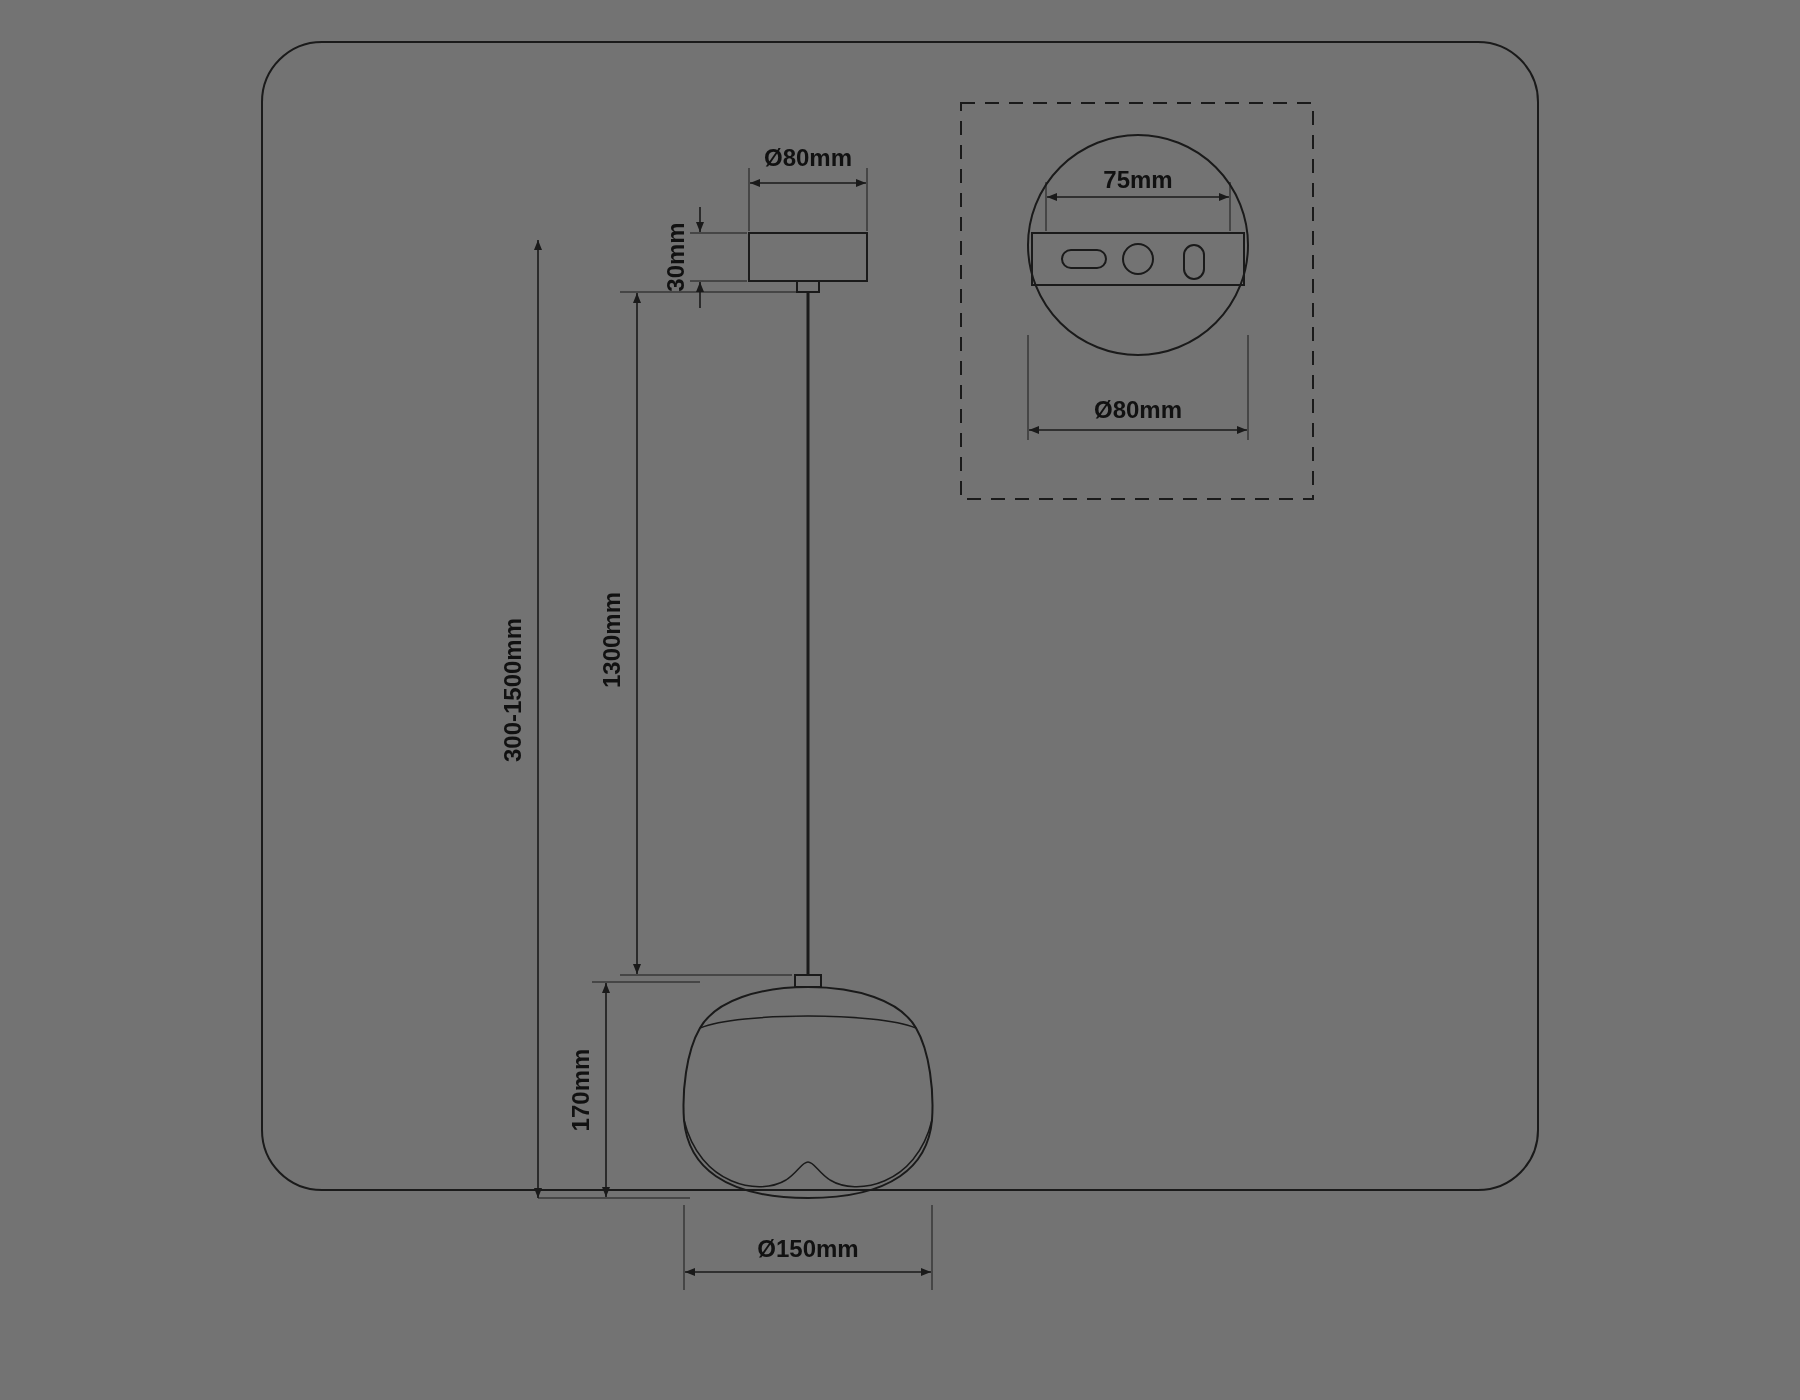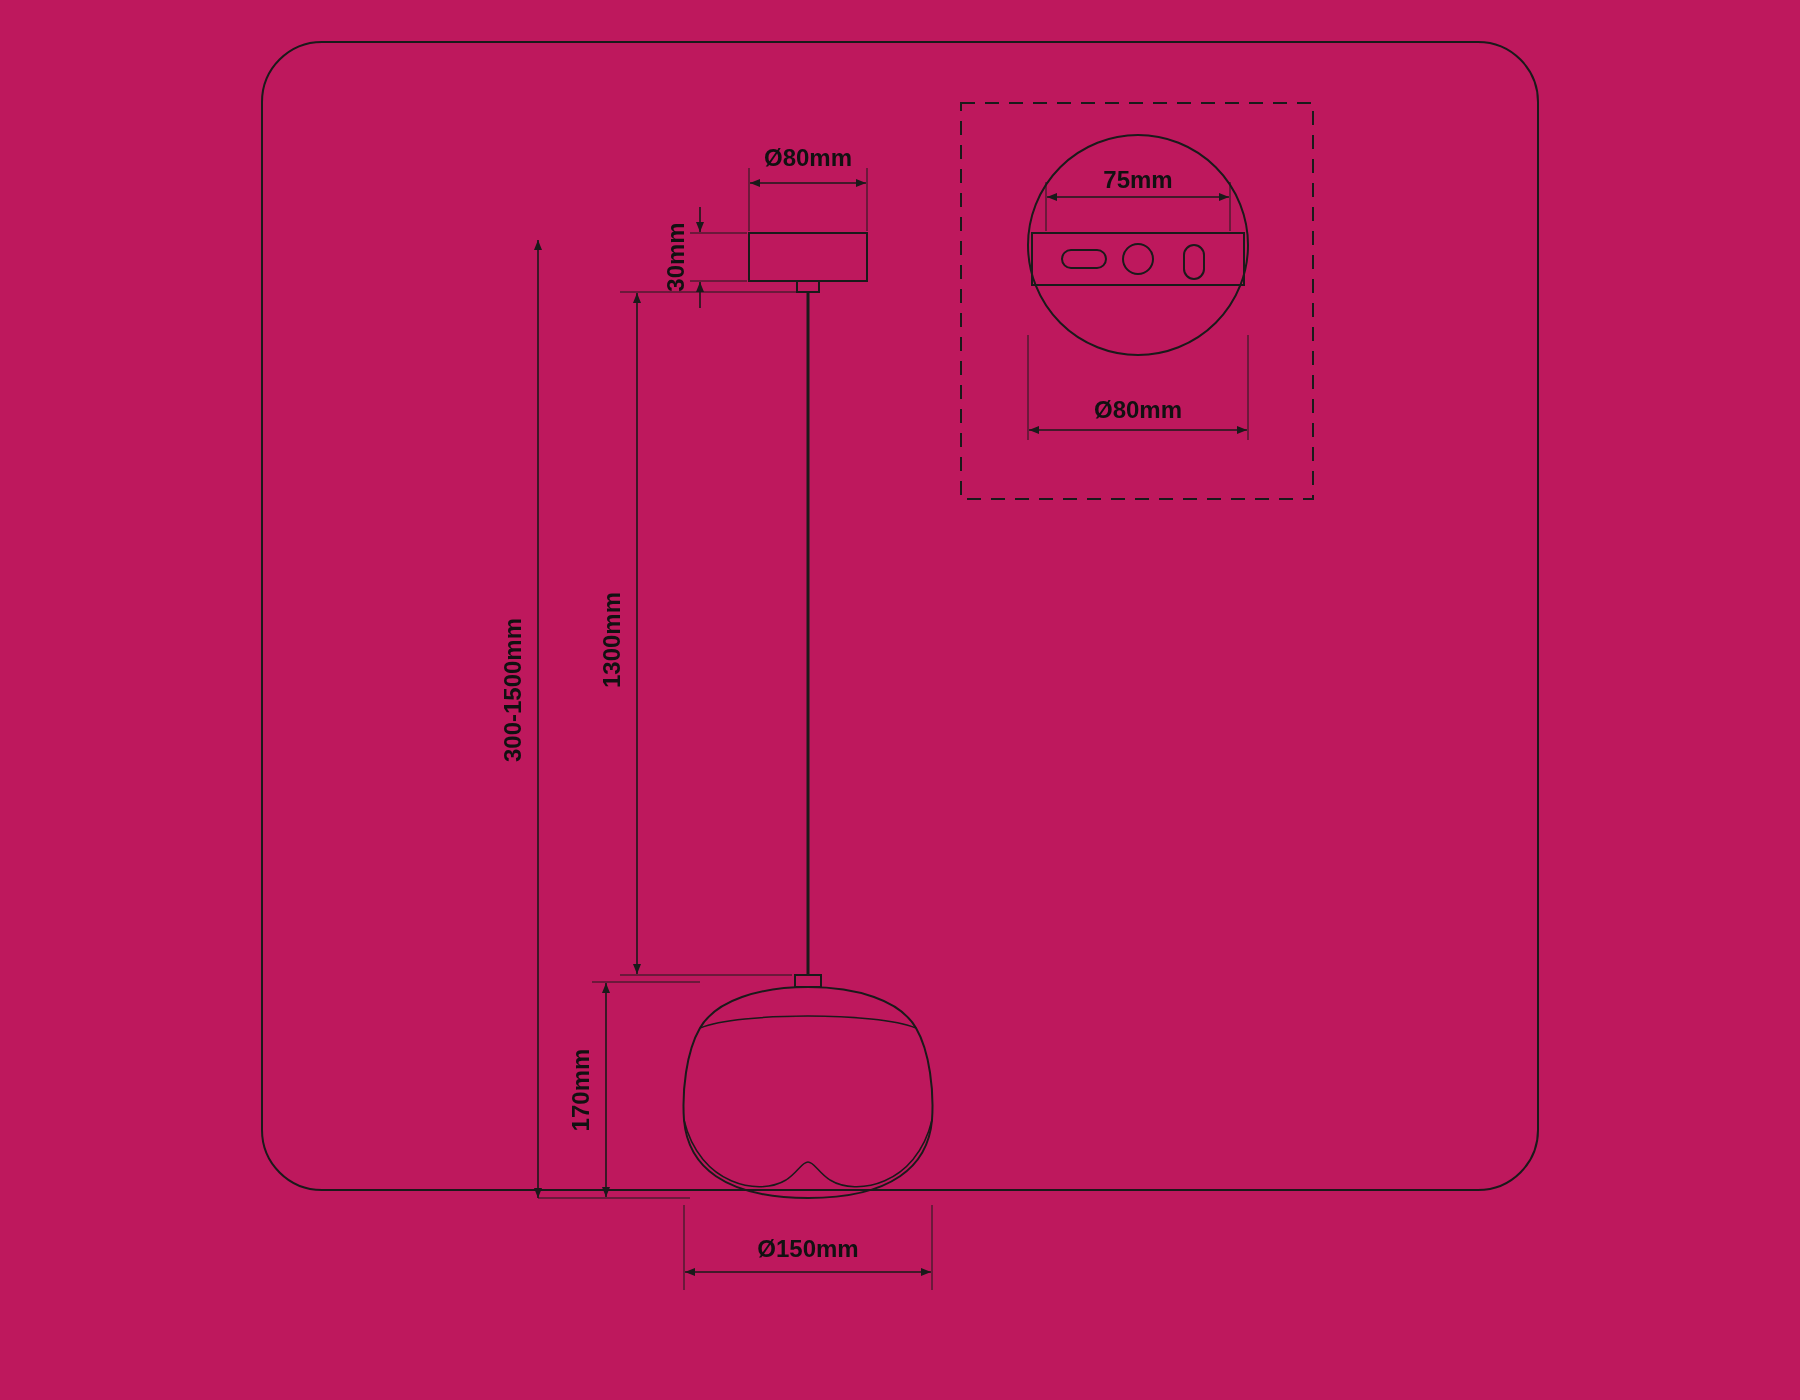--- a/index.html
+++ b/index.html
@@ -10,21 +10,21 @@
   body {
     width: 1800px;
     height: 1400px;
     font-family: "Liberation Sans", sans-serif;
   }
   #stage {
     position: relative;
     width: 1800px;
     height: 1400px;
     overflow: hidden;
-    background: #be185d;
+    background: #737373;
   }
   svg.drawing {
     position: absolute;
     left: 0;
     top: 0;
     width: 1800px;
     height: 1400px;
   }
   .lbl {
     font-family: "Liberation Sans", sans-serif;

